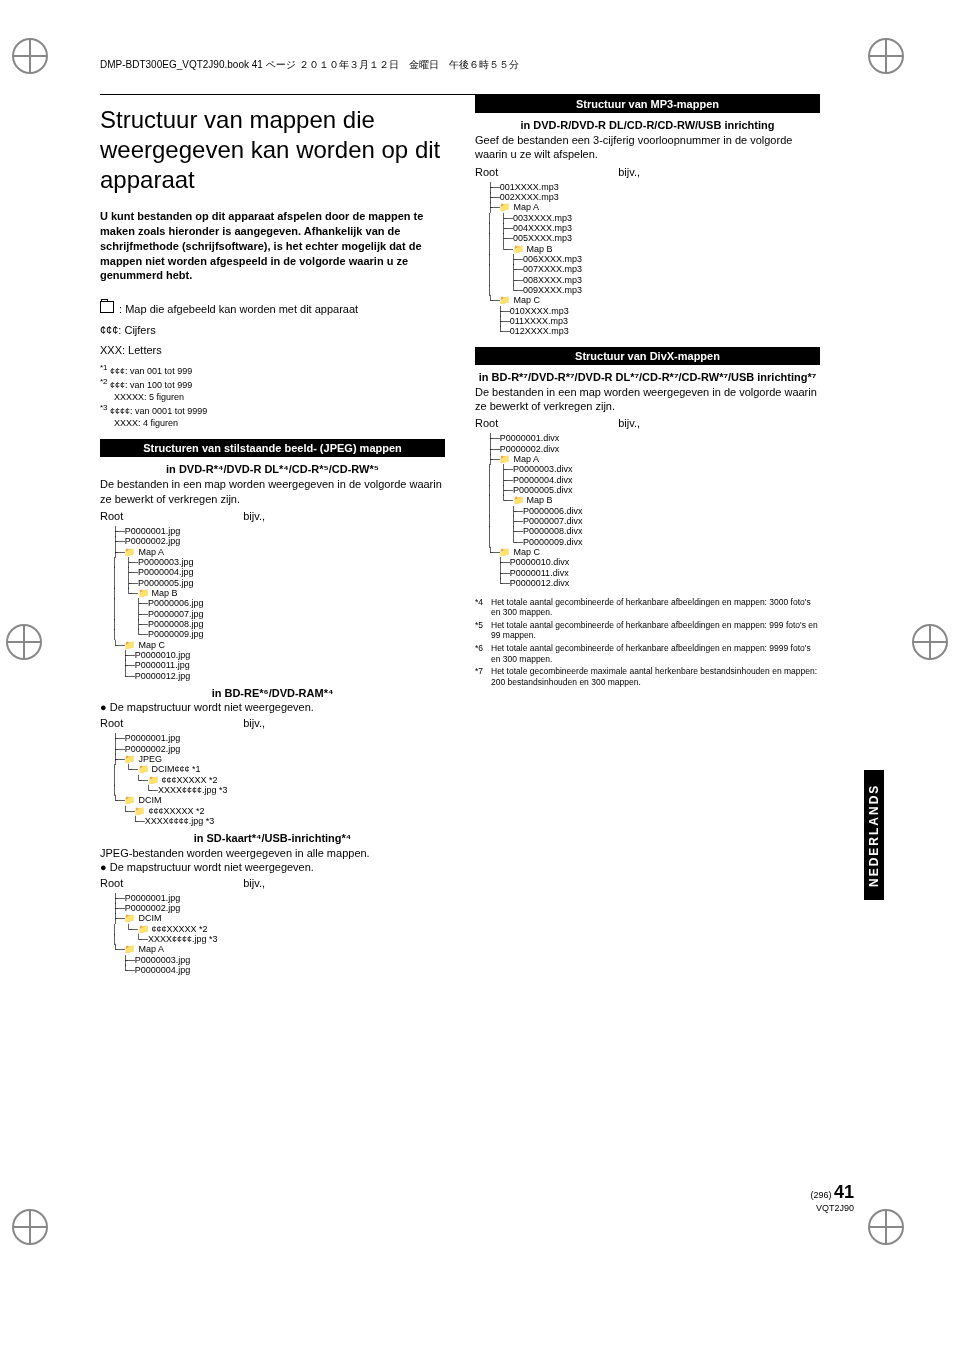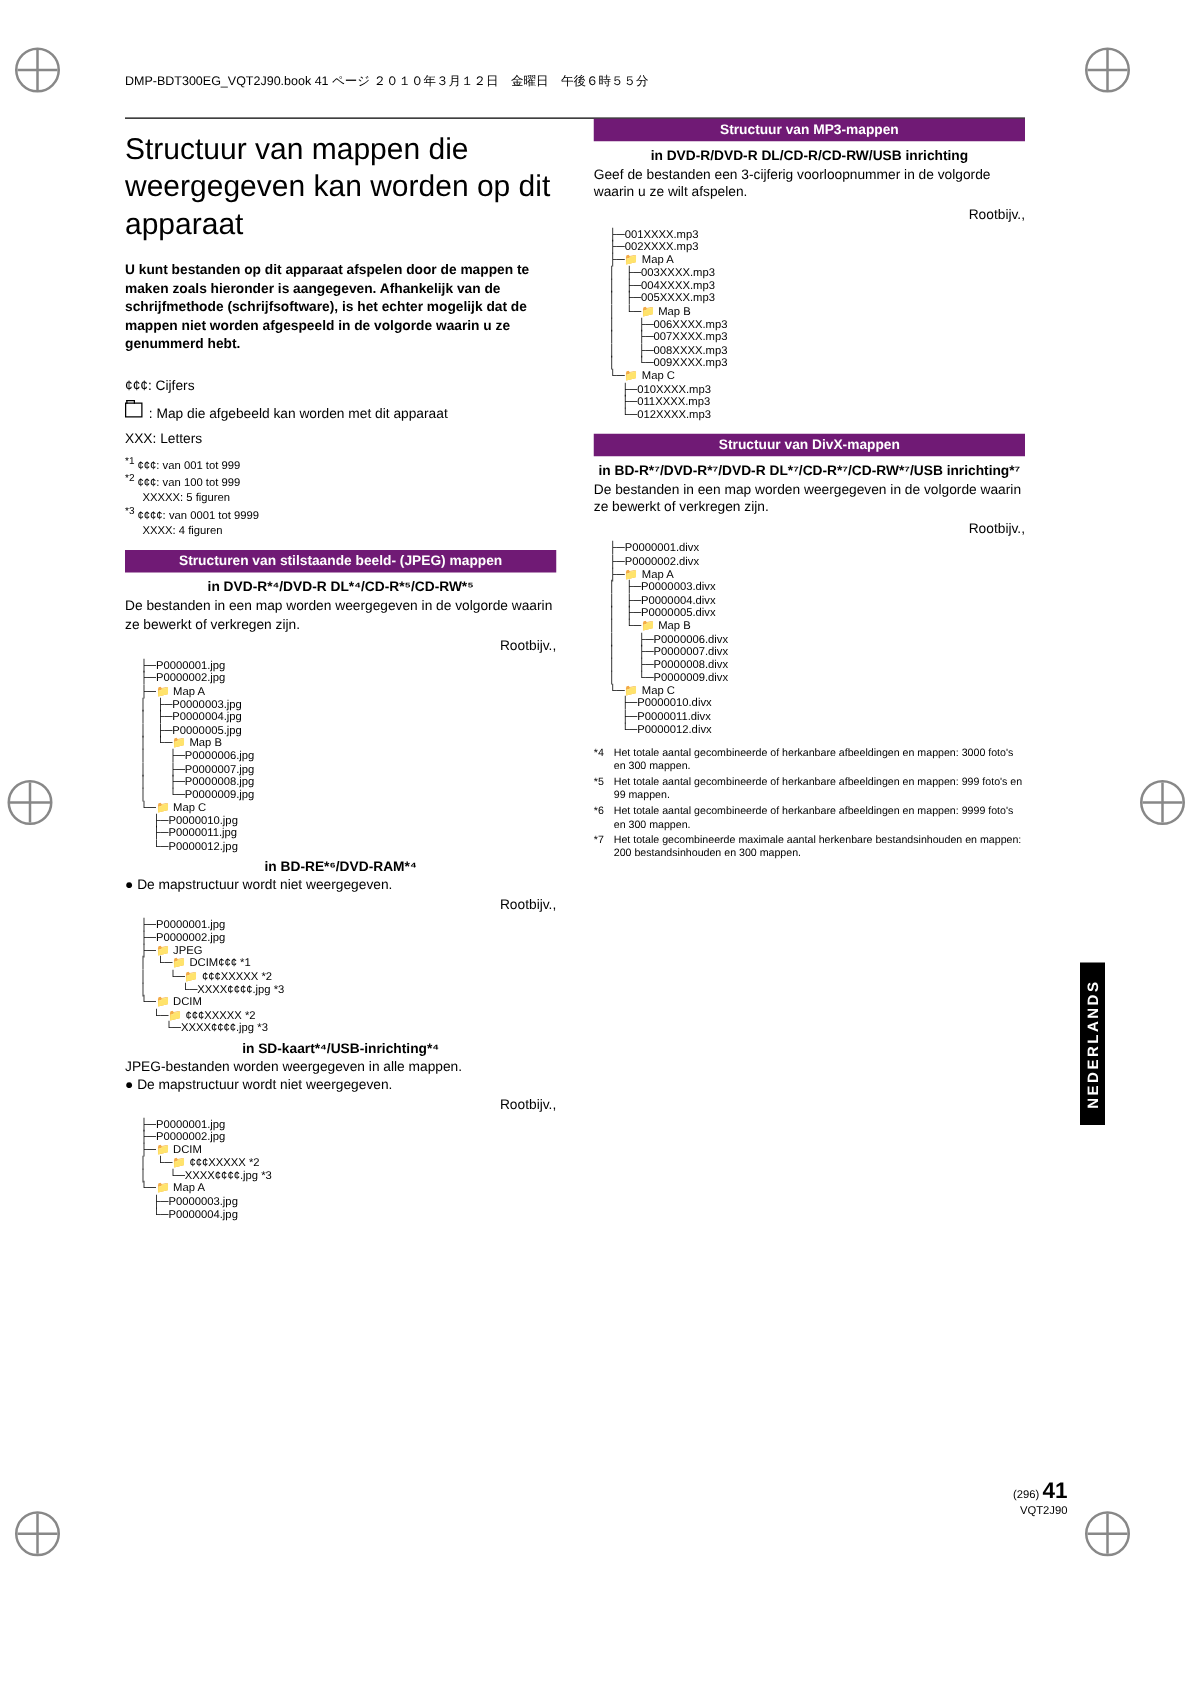--- a/index.html
+++ b/index.html
@@ -43,42 +43,42 @@
   }
   .intro {
     font-weight: bold;
     font-size: 11px;
     line-height: 1.35;
     margin-bottom: 18px;
   }
   .legend { font-size: 11px; line-height: 1.5; margin-bottom: 4px;}
   .legend-small { font-size: 9px; line-height: 1.35; }
   .bar {
-    background: #701a75;
+    background: #000000;
     color: #fff;
     font-weight: bold;
     text-align: center;
     padding: 3px 4px;
     font-size: 11px;
     margin-top: 10px;
   }
   .subhead {
     font-weight: bold;
     font-size: 11px;
     margin: 6px 0 2px 0;
     text-align: center;
   }
   .body-text { font-size: 11px; line-height: 1.3; }
   .tree {
     font-size: 9px;
     line-height: 1.2;
     margin: 4px 0 6px 0;
     font-family: Arial, Helvetica, sans-serif;
   }
-  .row-label { display:flex; justify-content:flex-end; font-size:11px; margin-top:4px;}
+  .row-label { display:flex; justify-content:flex-start; gap:120px; font-size:11px; margin-top:4px;}
   .tree-block { margin-left: 12px; }
   .sup { font-size: 8px; vertical-align: super; }
   .lang-tab {
     position: absolute;
     right: 70px;
     top: 770px;
     width: 20px;
     height: 130px;
     background: #000;
     color: #fff;
@@ -133,25 +133,25 @@
 
   <div class="header-line">DMP-BDT300EG_VQT2J90.book  41 ページ  ２０１０年３月１２日　金曜日　午後６時５５分</div>
   <div class="header-rule"></div>
 
   <div class="columns">
 
     <div class="col">
       <h1>Structuur van mappen die weergegeven kan worden op dit apparaat</h1>
       <div class="intro">U kunt bestanden op dit apparaat afspelen door de mappen te maken zoals hieronder is aangegeven. Afhankelijk van de schrijfmethode (schrijfsoftware), is het echter mogelijk dat de mappen niet worden afgespeeld in de volgorde waarin u ze genummerd hebt.</div>
 
-      <div class="legend">¢¢¢: Cijfers</div>
       <div class="legend">
         <span class="folder-icon"></span>
         <span>: Map die afgebeeld kan worden met dit apparaat</span>
       </div>
+      <div class="legend">¢¢¢: Cijfers</div>
       <div class="legend">XXX: Letters</div>
       <div class="legend-small"><span class="sup">*1</span> <span>¢¢¢: van 001 tot 999</span></div>
       <div class="legend-small"><span class="sup">*2</span> <span>¢¢¢: van 100 tot 999</span></div>
       <div class="legend-small" style="margin-left:14px;"><span>XXXXX: 5 figuren</span></div>
       <div class="legend-small"><span class="sup">*3</span> <span>¢¢¢¢: van 0001 tot 9999</span></div>
       <div class="legend-small" style="margin-left:14px;"><span>XXXX: 4 figuren</span></div>
 
       <div class="bar">Structuren van stilstaande beeld- (JPEG) mappen</div>
 
       <div class="subhead">in DVD-R*⁴/DVD-R DL*⁴/CD-R*⁵/CD-RW*⁵</div>

